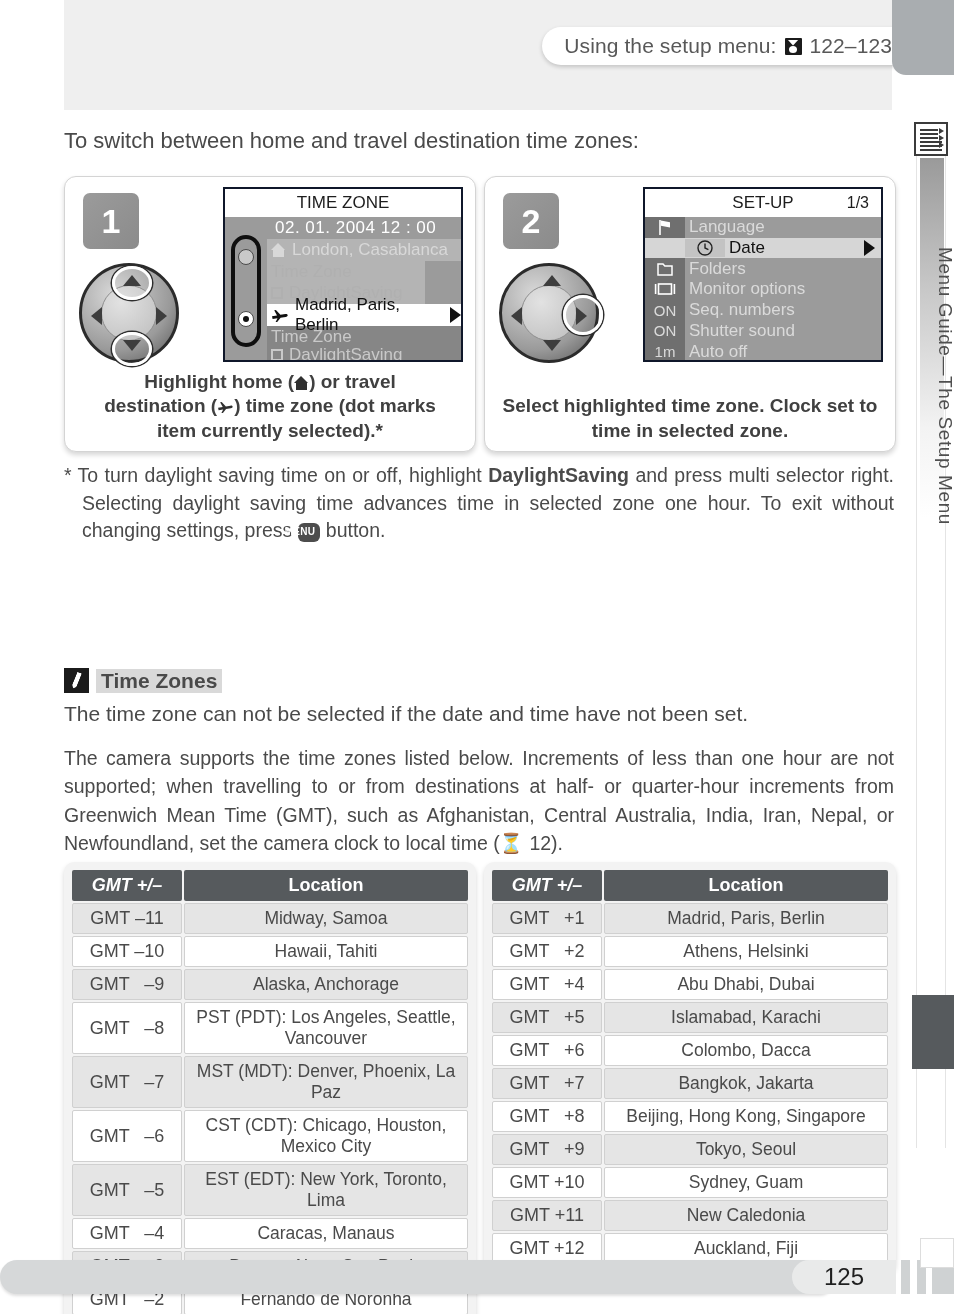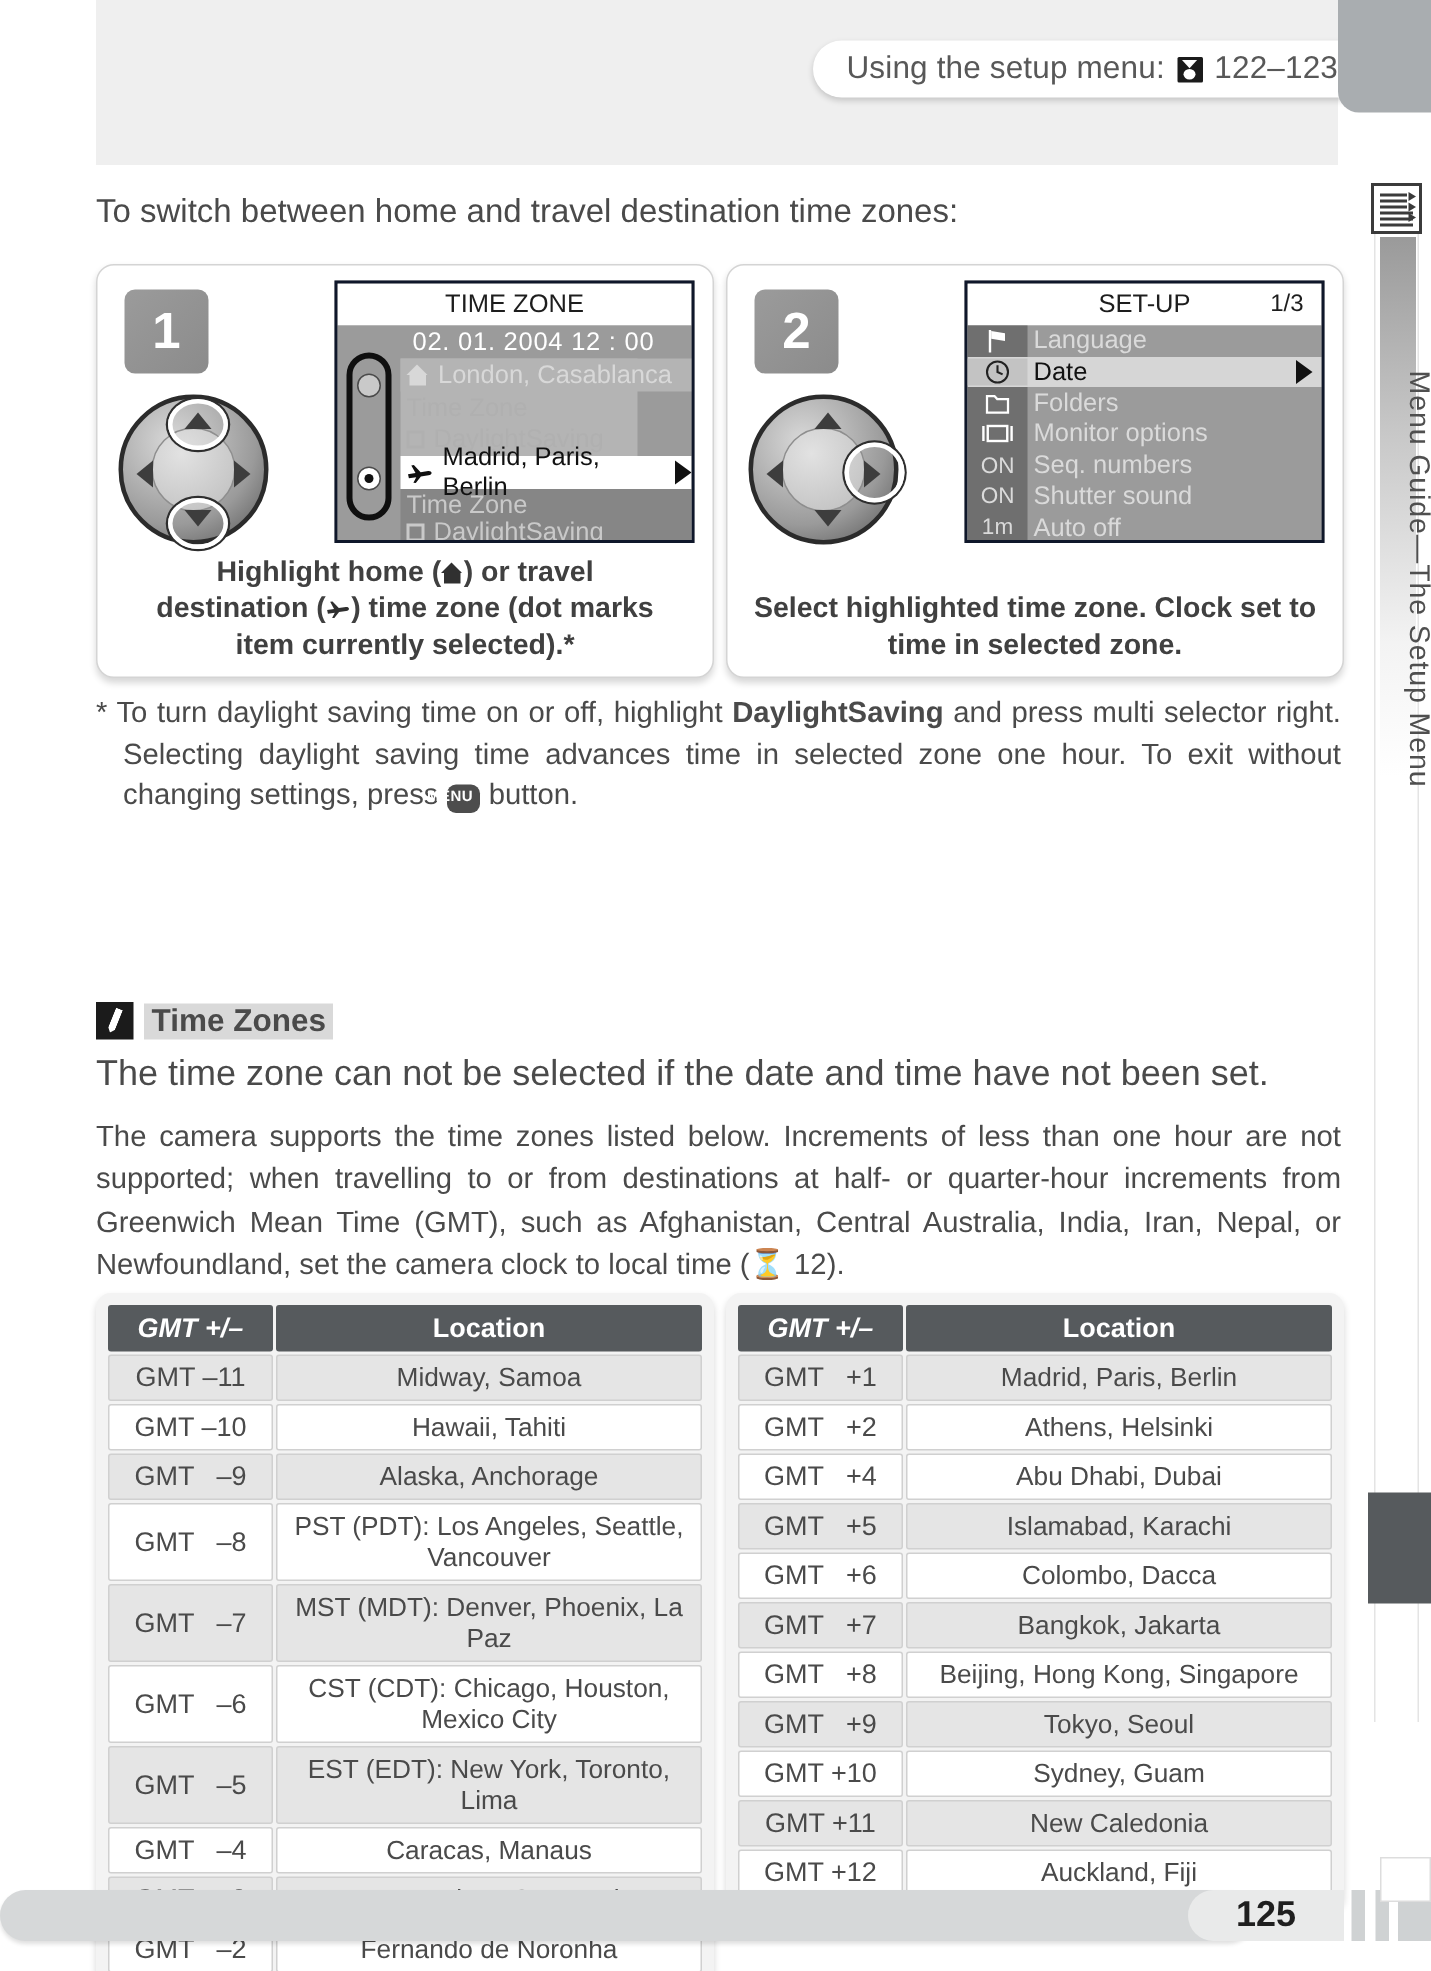--- a/index.html
+++ b/index.html
@@ -176,21 +176,21 @@
   .sel-dot.bot{top:72px;background:#ffffff;}
   .sel-dot.bot:after{content:"";position:absolute;left:3.5px;top:3.5px;width:6px;height:6px;border-radius:50%;background:#111111;}
 
   
   .su-body{position:relative;height:157px;background:#9b9b9b;}
   .su-icons{position:absolute;left:0;top:0;width:40px;height:145px;background:#6f6f6f;}
   .su-row{position:absolute;left:0;right:0;height:20.7px;display:flex;align-items:center;
     color:#dadada;font-size:17px;}
   .su-row .ic{width:40px;display:flex;align-items:center;justify-content:center;flex:none;font-size:15px;}
   .su-row .lb{padding-left:4px;}
-  .su-row.sel{background:#d6d6d6;color:#121212;}
+  .su-row.sel{background:#d6d6d6;color:#121212;padding-left:40px;}
   .su-row.sel .ic{background:#c3c3c3;}
   .su-row .caret{position:absolute;right:6px;width:0;height:0;
     border-top:8px solid transparent;border-bottom:8px solid transparent;border-left:11px solid #111;}
 
   .caption{
     position:absolute;left:10px;right:10px;bottom:8px;text-align:center;
     font-size:19px;color:#404040;line-height:1.28;font-weight:600;
   }
 
   
@@ -210,21 +210,21 @@
     width:25px;height:25px;background:#1b1b1b;position:relative;flex:none;
     display:flex;align-items:center;justify-content:center;
   }
   .pencil-ico:before{
     content:"";width:5px;height:17px;background:#ffffff;transform:rotate(22deg);
     clip-path:polygon(0 0,100% 0,100% 82%,50% 100%,0 82%);
   }
   .note-title{
     font-size:21px;font-weight:bold;color:#4a4a4a;background:#d9d9d9;padding:0 5px;
   }
-  .note-p1{position:absolute;left:64px;top:702px;width:830px;font-size:24px;color:#4a4a4a;}
+  .note-p1{position:absolute;left:64px;top:702px;width:830px;font-size:21px;color:#4a4a4a;}
   .note-p2{position:absolute;left:64px;top:744px;width:830px;font-size:19.5px;color:#4a4a4a;
     line-height:1.45;text-align:justify;}
 
   
   .tbl-wrap{
     position:absolute;top:862px;width:412px;
     background:#f3f3f3;border-radius:10px;
     box-shadow:0 3px 5px rgba(0,0,0,.16);
     padding:6px;box-sizing:border-box;
   }
@@ -247,21 +247,21 @@
   
   .bottom-bar{
     position:absolute;left:0;bottom:20px;width:836px;height:34px;
     background:#d6d8d9;border-radius:17px;
     box-shadow:0 2px 3px rgba(0,0,0,.13);
   }
   .page-pill{
     position:absolute;right:58px;bottom:20px;width:104px;height:34px;
     background:#e9eaea;border-top-left-radius:17px;border-bottom-left-radius:17px;
     display:flex;align-items:center;justify-content:center;
-    font-size:24px;font-weight:bold;color:#1f1f1f;
+    font-size:24px;font-weight:normal;color:#1f1f1f;
   }
   .bar-tick{position:absolute;bottom:20px;width:9px;height:34px;background:#cfd2d3;}
   .bar-tick.t1{right:44px;}
   .bar-tick.t2{right:28px;}
   .bar-right{position:absolute;right:0;bottom:20px;width:22px;height:34px;background:#cfd2d3;}
   .corner-box{position:absolute;right:0;top:1238px;width:34px;height:30px;
     background:#ffffff;border:1px solid #dddddd;box-sizing:border-box;}
 </style>
 </head>
 <body>

